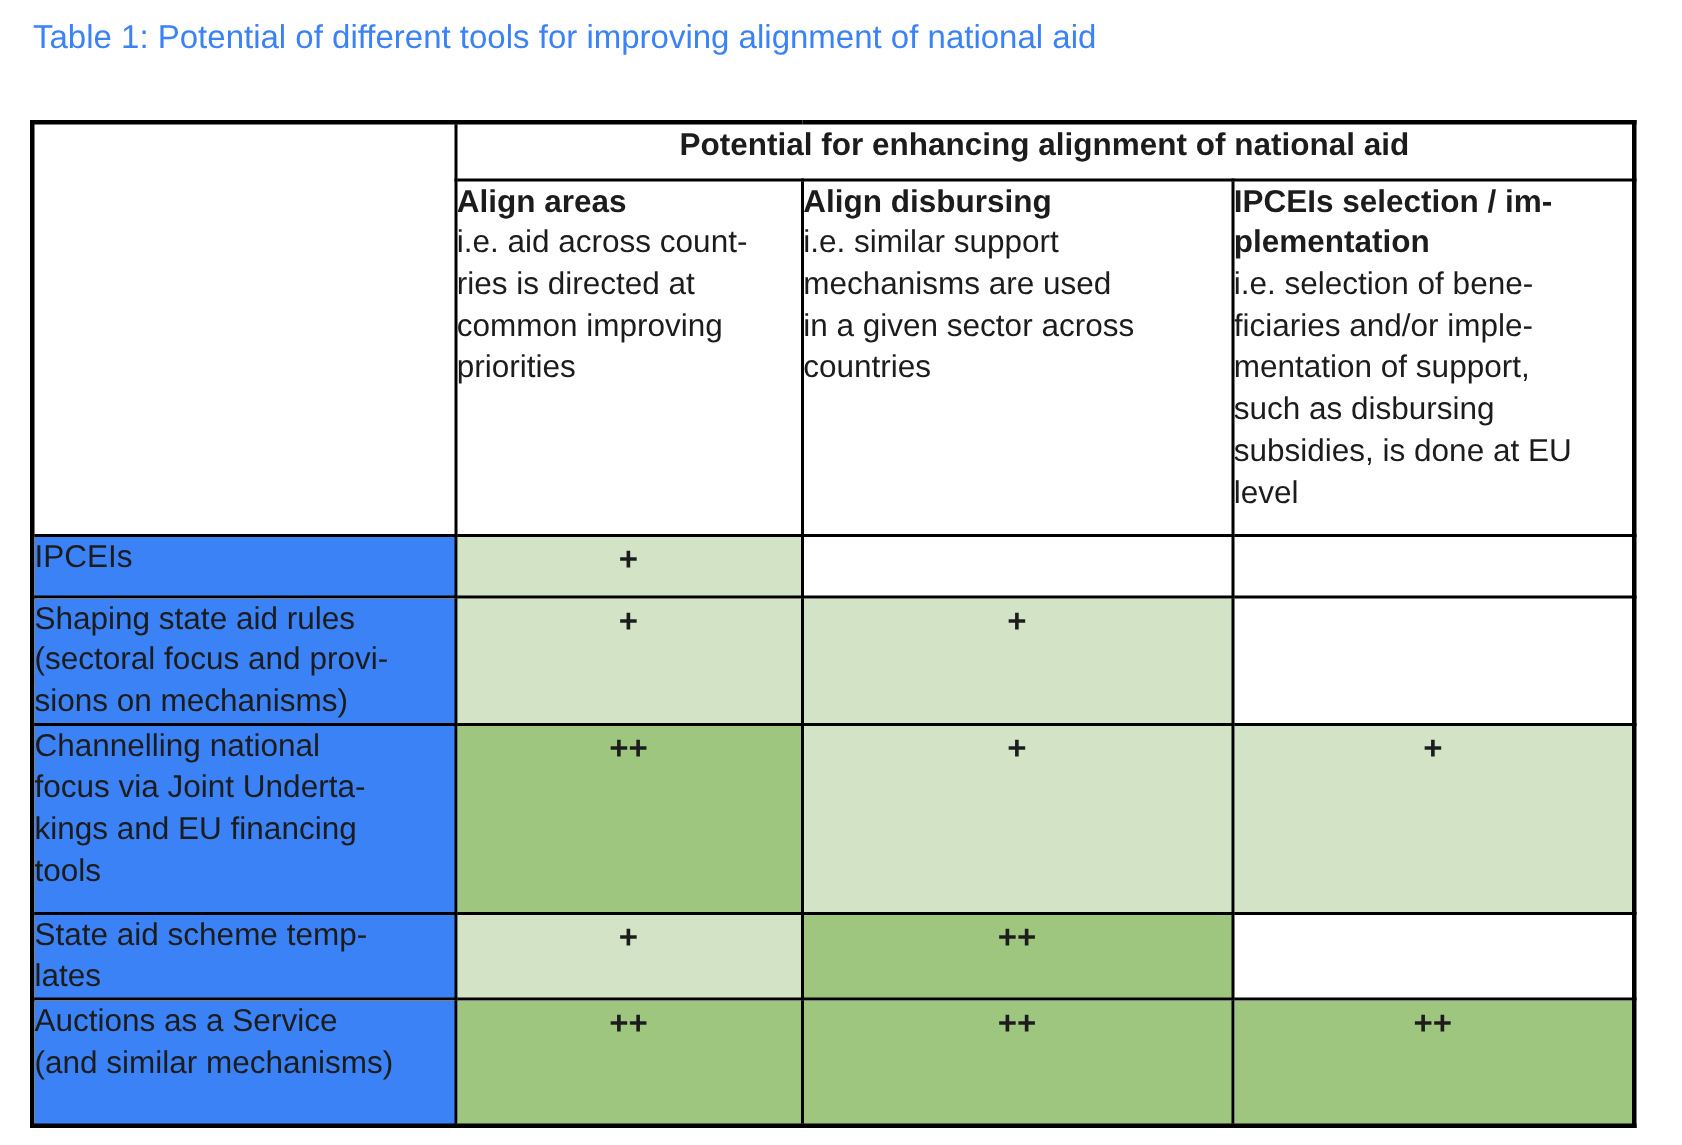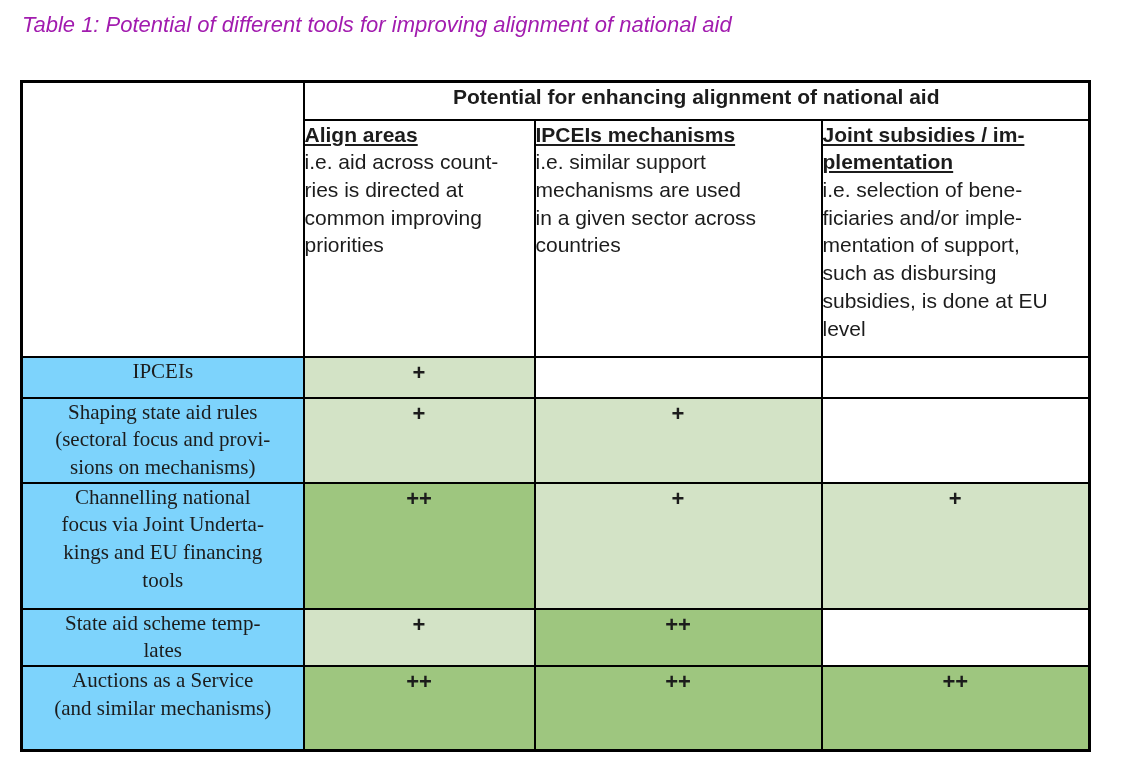--- a/index.html
+++ b/index.html
@@ -13,24 +13,23 @@
     position: relative;
     width: 1121px;
     height: 763px;
     background: #ffffff;
     overflow: hidden;
   }
   .doc-title {
     position: absolute;
     top: 12px;
     left: 22px;
-    font-style: italic;
     font-size: 22px;
     font-weight: 400;
-    color: #a21caf;
+    color: #3b82f6;
     white-space: nowrap;
     text-align: right;
   }
   table.matrix {
     position: absolute;
     top: 80px;
     left: 20px;
     border-collapse: collapse;
     table-layout: fixed;
     border: 3px solid #000000;
@@ -68,34 +67,32 @@
   }
   th.col-header {
     text-align: left;
     padding: 5px 10px 4px 10px;
     font-weight: 400;
   }
   .col-name {
     font-weight: 700;
     white-space: pre-line;
     display: block;
-    text-decoration: underline;
   }
   .col-desc {
     font-weight: 400;
     white-space: pre-line;
     display: block;
   }
   td.row-label {
-    text-align: center;
+    text-align: left;
     padding: 4px 8px 4px 10px;
     white-space: pre-line;
     font-weight: 400;
-    background: #7dd3fc;
-    font-family: Liberation Serif, serif;
+    background: #3b82f6;
   }
   td.matrix-cell {
     text-align: center;
     padding-top: 4px;
     font-weight: 600;
     font-size: 22px;
     background: #ffffff;
   }
 </style>
 </head>
@@ -119,28 +116,28 @@
       </tr>
       <tr class="r-heads">
         <th class="col-header">
           <span class="col-name">Align areas</span>
           <span class="col-desc">i.e. aid across count-
 ries is directed at
 common improving
 priorities</span>
         </th>
         <th class="col-header">
-          <span class="col-name">IPCEIs mechanisms</span>
+          <span class="col-name">Align disbursing</span>
           <span class="col-desc">i.e. similar support
 mechanisms are used
 in a given sector across
 countries</span>
         </th>
         <th class="col-header">
-          <span class="col-name">Joint subsidies / im-
+          <span class="col-name">IPCEIs selection / im-
 plementation</span>
           <span class="col-desc">i.e. selection of bene-
 ficiaries and/or imple-
 mentation of support,
 such as disbursing
 subsidies, is done at EU
 level</span>
         </th>
       </tr>
     </thead>

